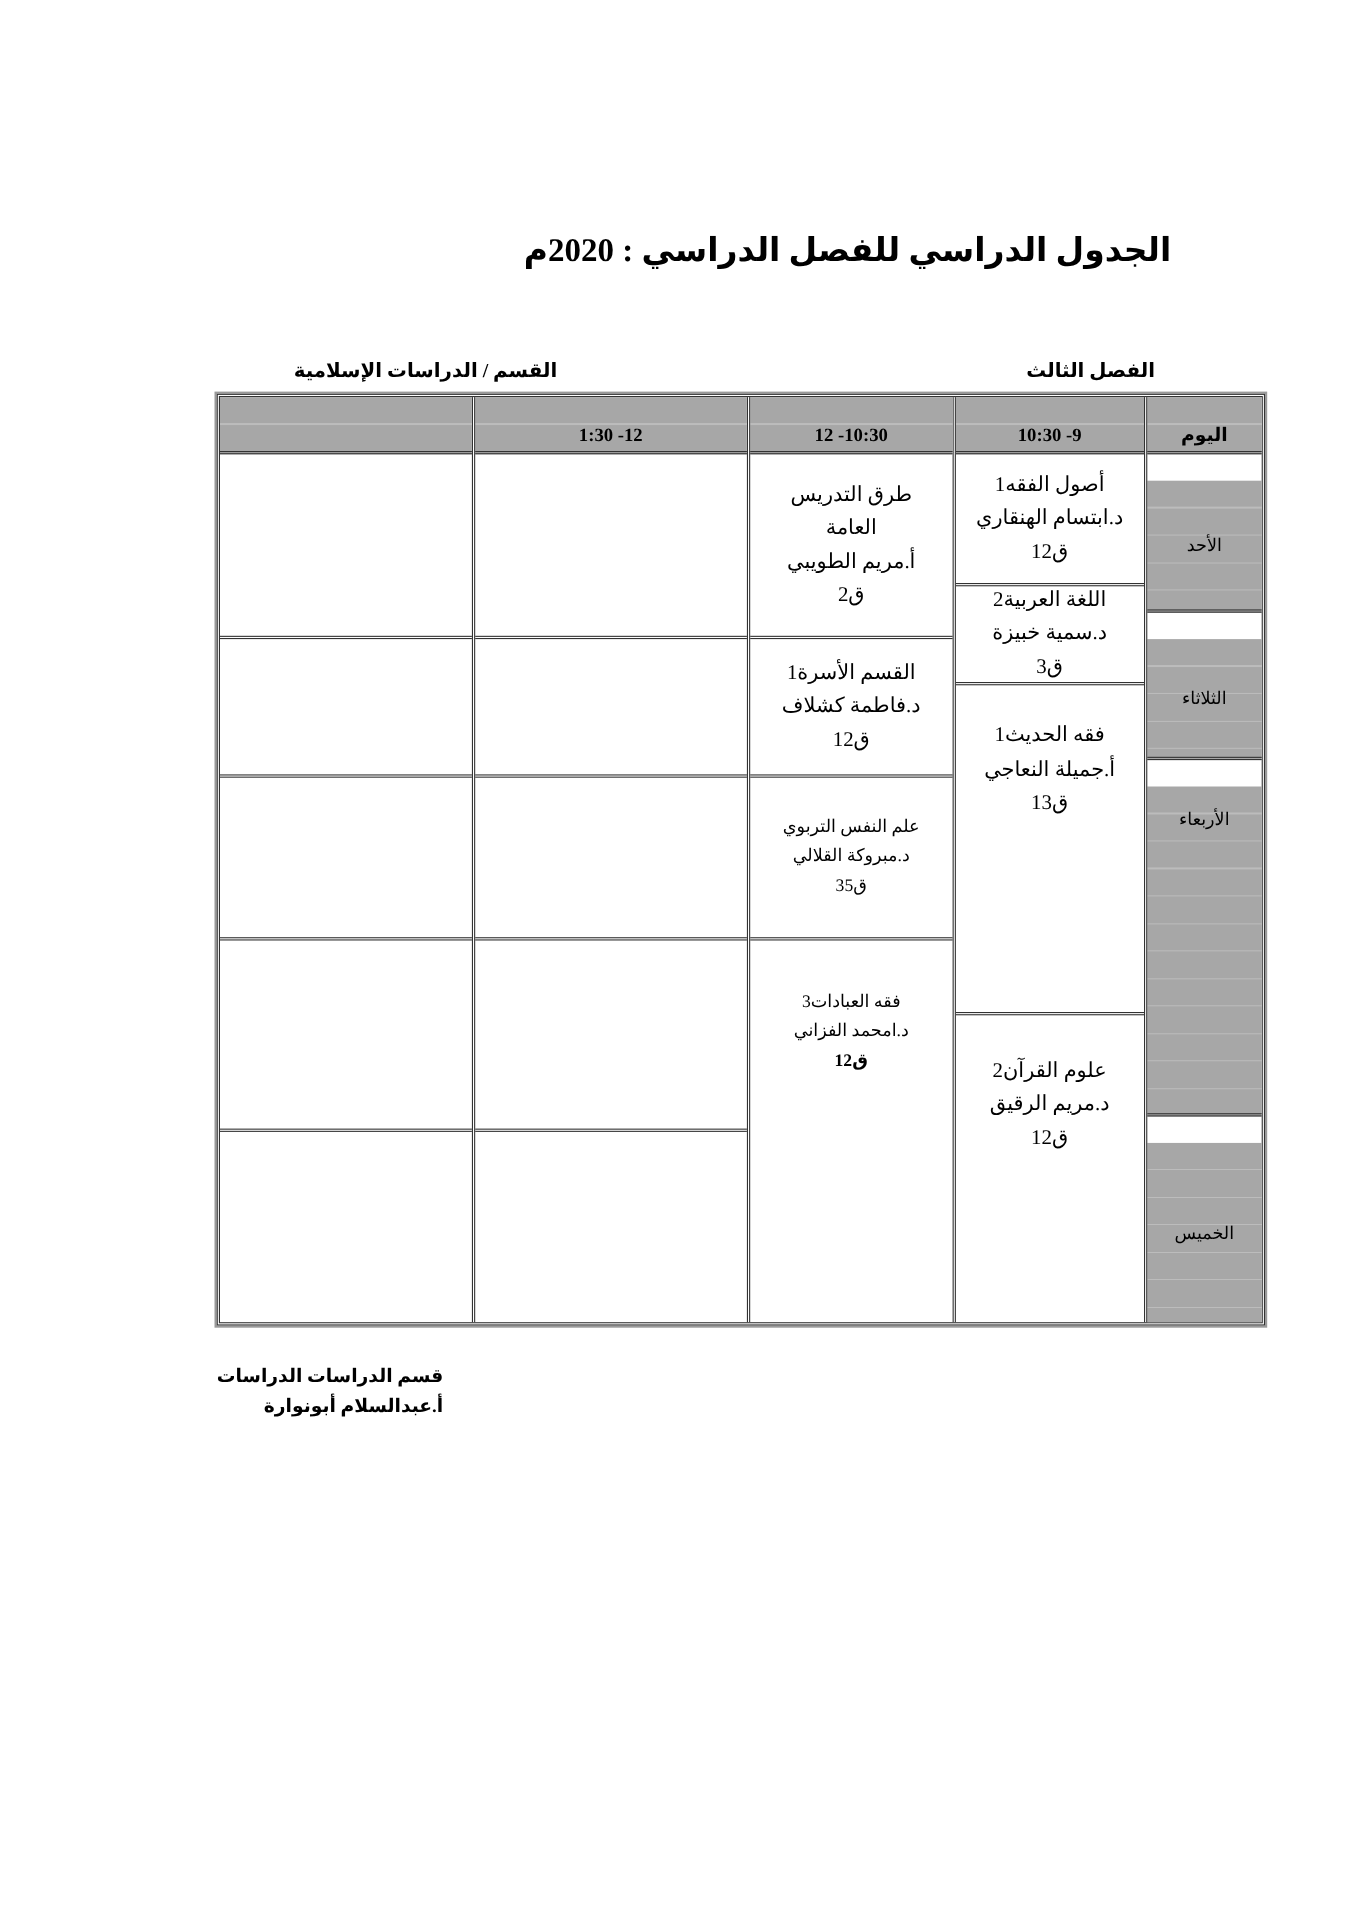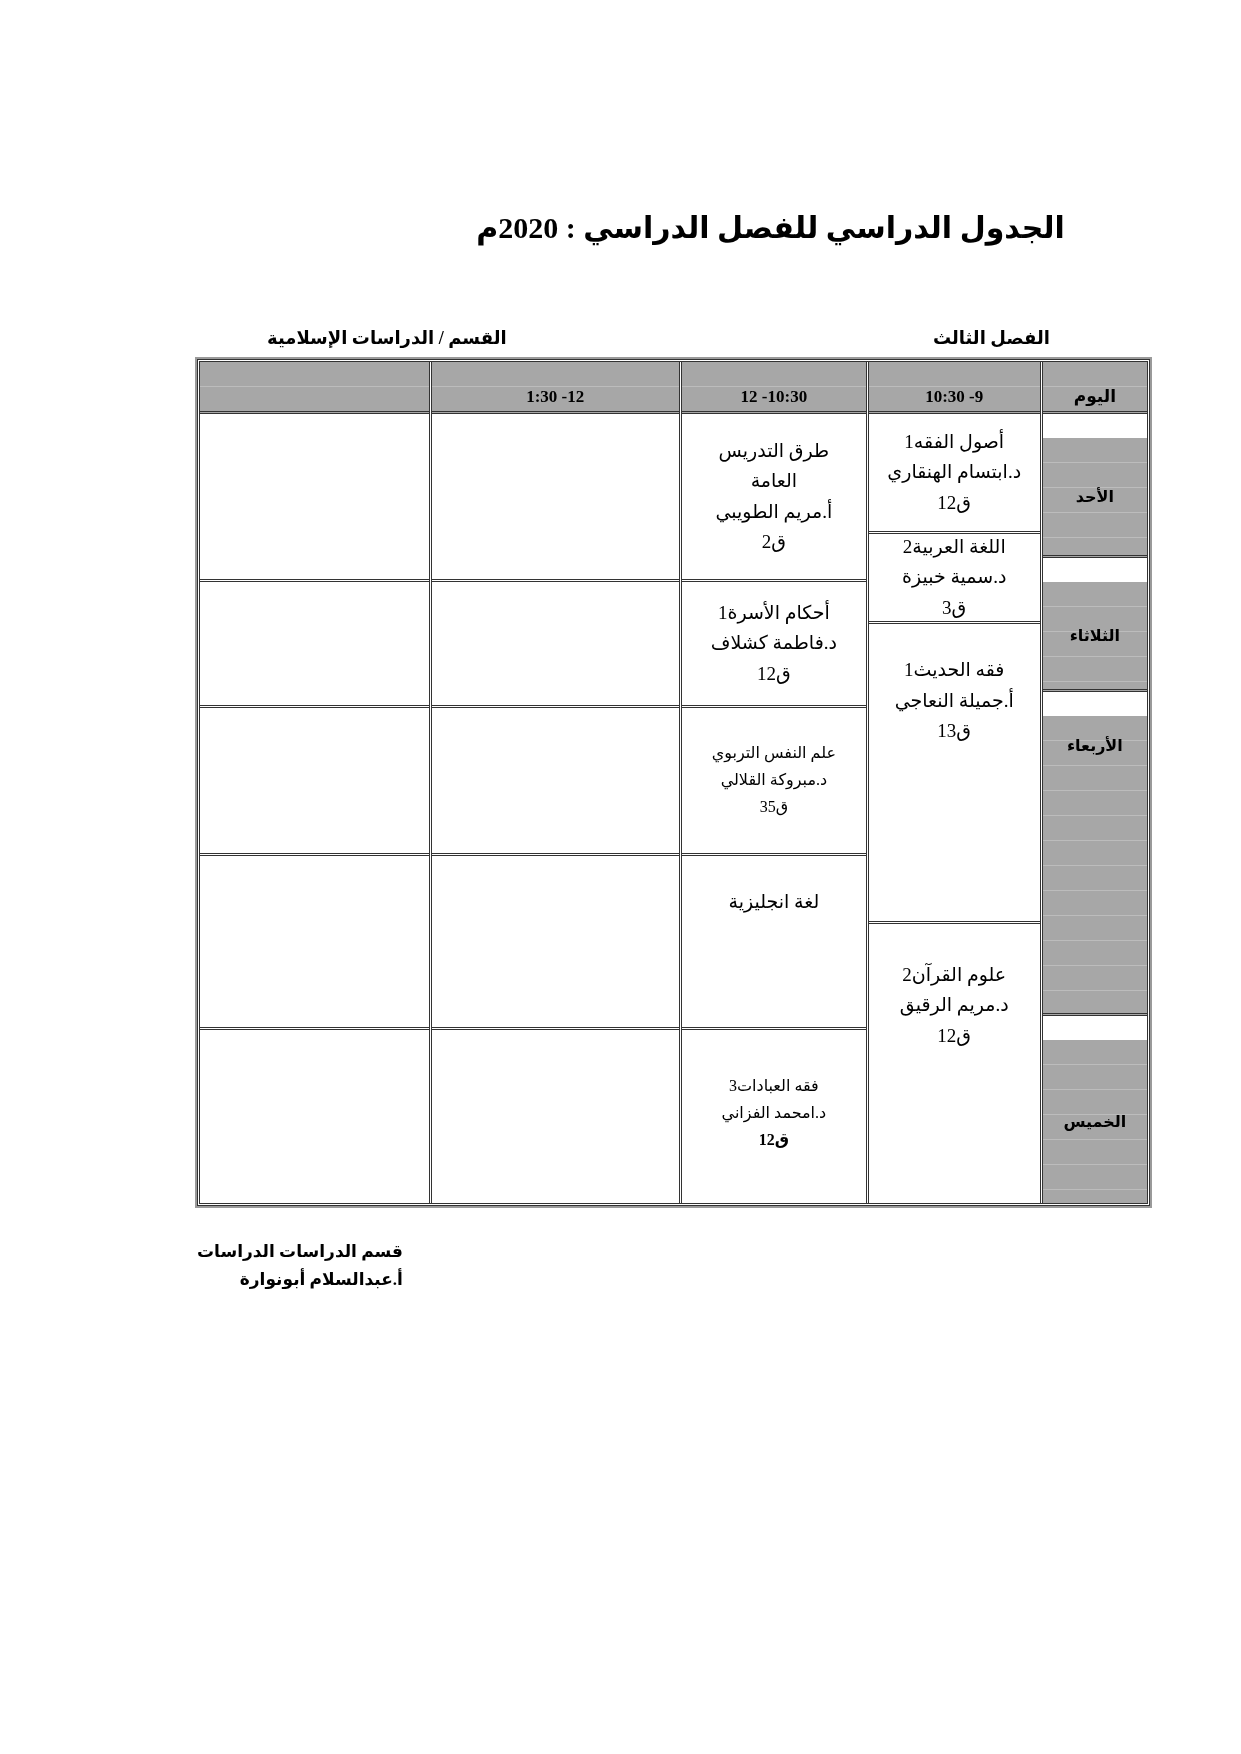--- a/index.html
+++ b/index.html
@@ -37,21 +37,21 @@
     height:52px;display:flex;align-items:flex-end;justify-content:center;
     padding-bottom:4px;font-weight:bold;font-size:17px;
   }
   .time{direction:ltr;unicode-bidi:isolate;}
   
   .ga1{height:120px}.ga2{height:90px}.ga3{height:110px}.ga4{height:300px}.ga5{height:163px}
   
   .gb1{height:168px}.gb2{height:126px}.gb3{height:148px}.gb4{height:174px}.gb5{height:167px}
   .day{
     display:flex;align-items:center;justify-content:center;
-    font-weight:bold;font-size:16px;
+    font-weight:normal;font-size:16px;
   }
   .day.top{align-items:flex-start;padding-top:20px;}
   .body{
     display:flex;flex-direction:column;align-items:center;justify-content:center;
     font-size:19px;line-height:1.5;row-gap:2px;text-align:center;
   }
   .body.top{justify-content:flex-start;padding-top:32px;}
   .body.small{font-size:16px;line-height:1.55;}
   .ln.bold{font-weight:bold;}
   .footer{
@@ -111,31 +111,28 @@
       <div class="cell hdr gray">
         <span class="time">12 -10:30</span>
       </div>
       <div class="cell body gb1">
         <div class="ln">طرق التدريس</div>
         <div class="ln">العامة</div>
         <div class="ln">أ.مريم الطويبي</div>
         <div class="ln">ق2</div>
       </div>
       <div class="cell body gb2">
-        <div class="ln">أحكام الأسرة1</div>
+        <div class="ln">القسم الأسرة1</div>
         <div class="ln">د.فاطمة كشلاف</div>
         <div class="ln">ق12</div>
       </div>
       <div class="cell body small gb3">
         <div class="ln">علم النفس التربوي</div>
         <div class="ln">د.مبروكة القلالي</div>
         <div class="ln">ق35</div>
-      </div>
-      <div class="cell body gb4 top">
-        <div class="ln">لغة انجليزية</div>
       </div>
       <div class="cell body small gb5">
         <div class="ln">فقه العبادات3</div>
         <div class="ln">د.امحمد الفزاني</div>
         <div class="ln bold">ق12</div>
       </div>
     </div>
 
     <div class="col col-t3">
       <div class="cell hdr gray">

